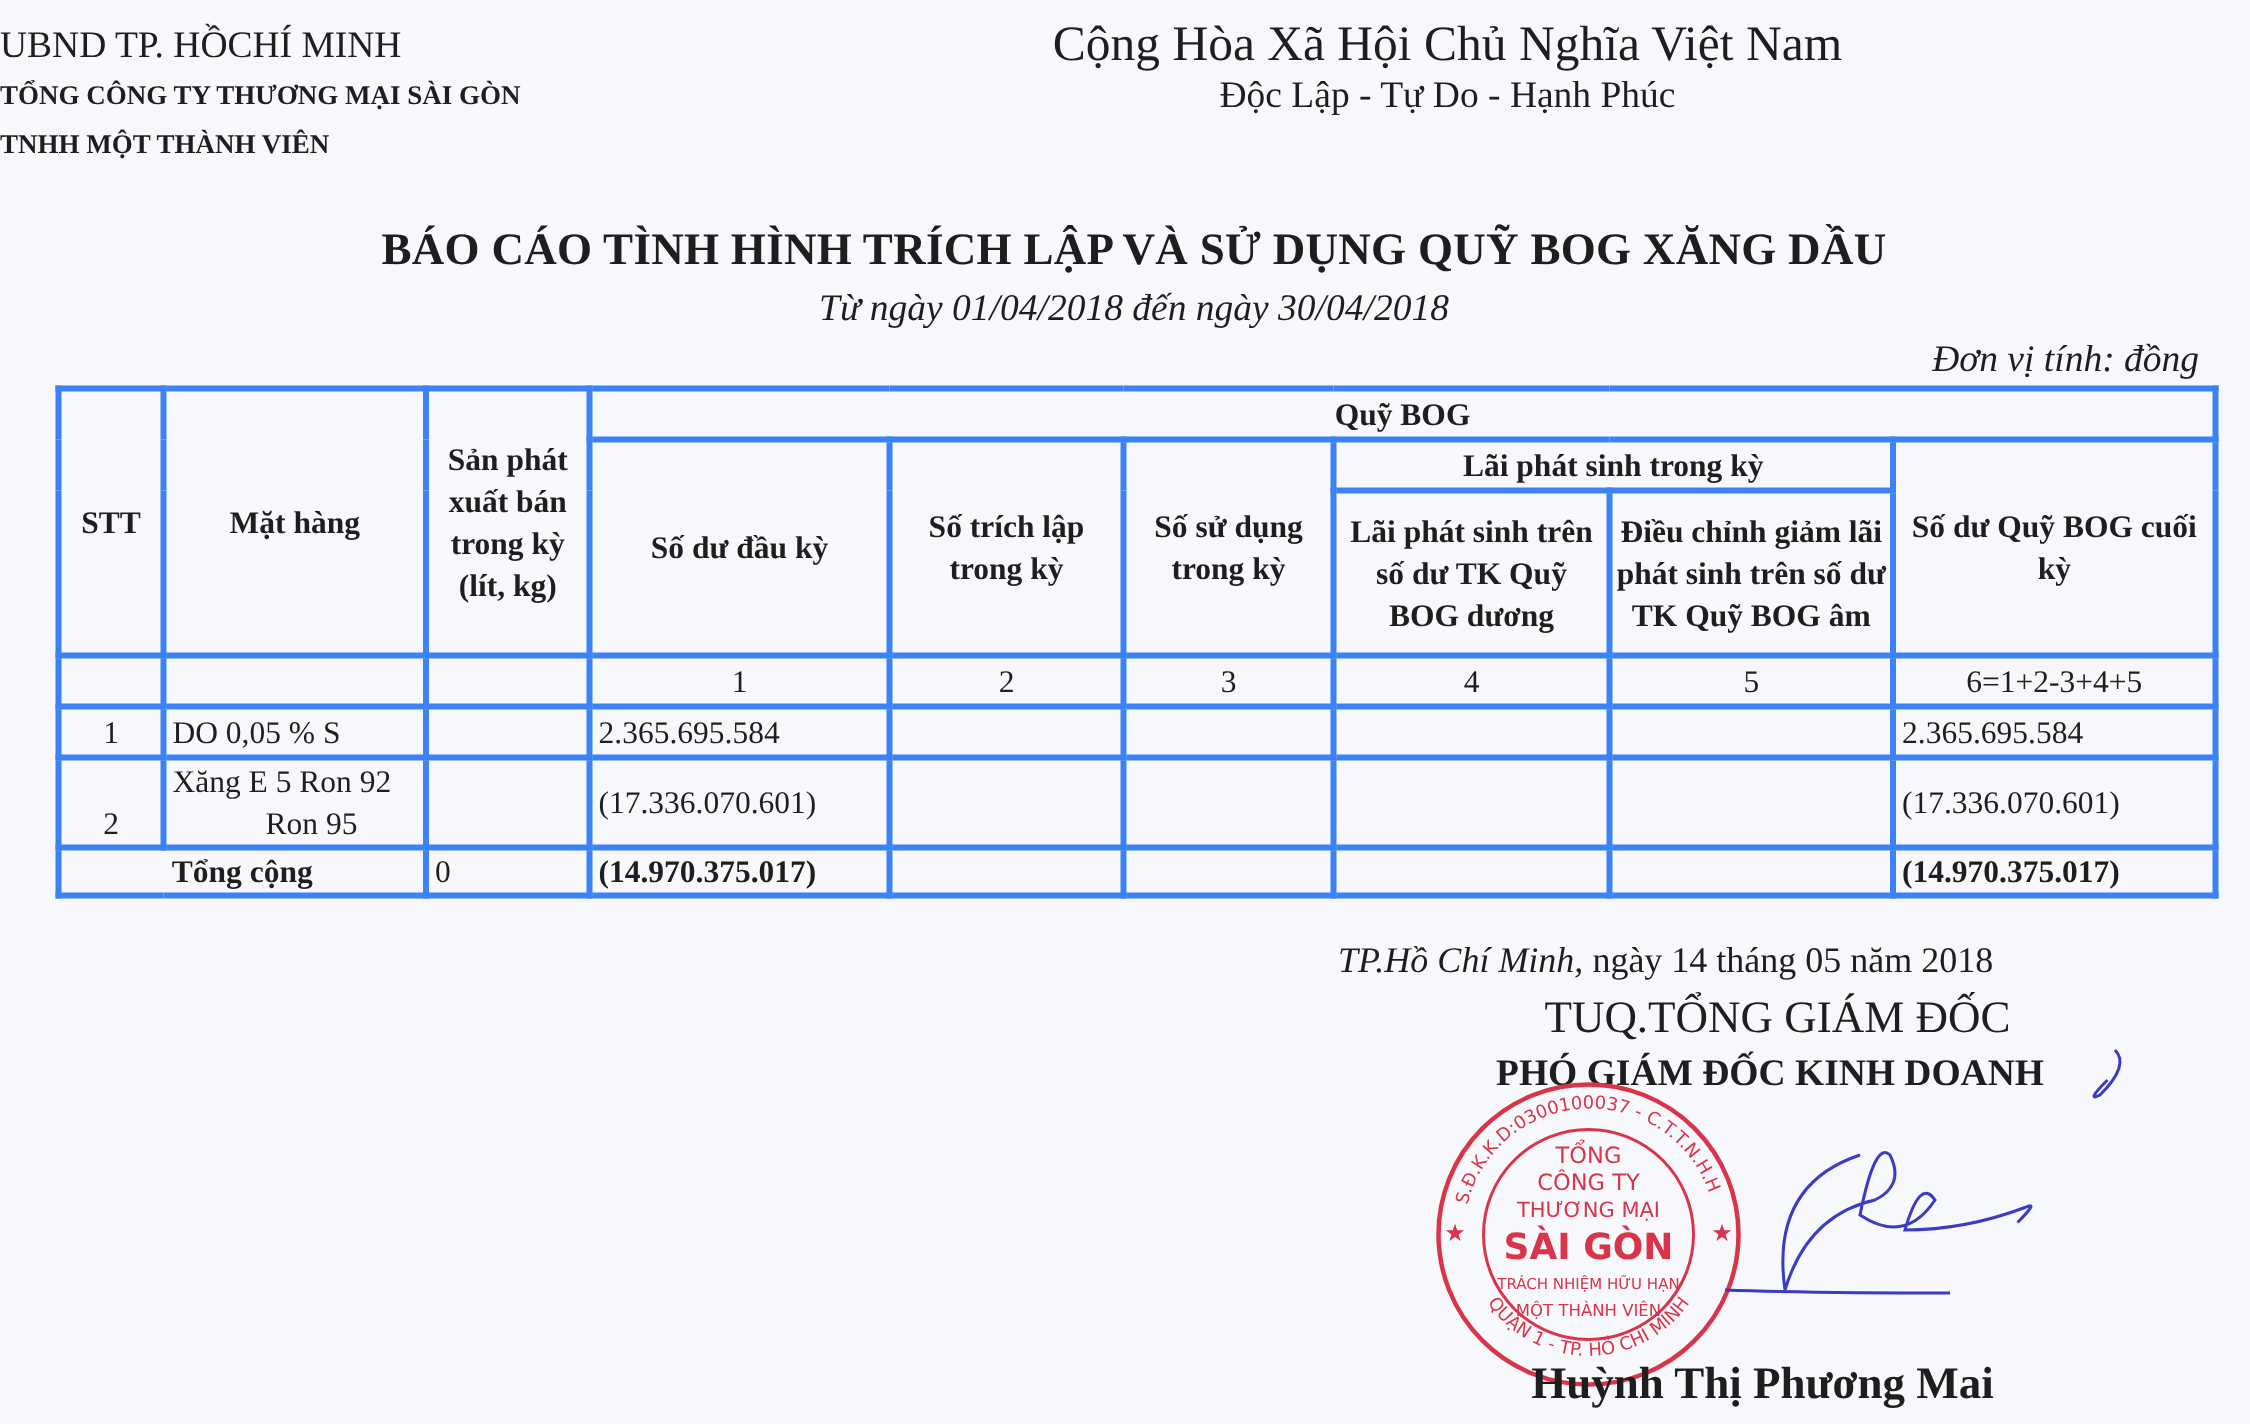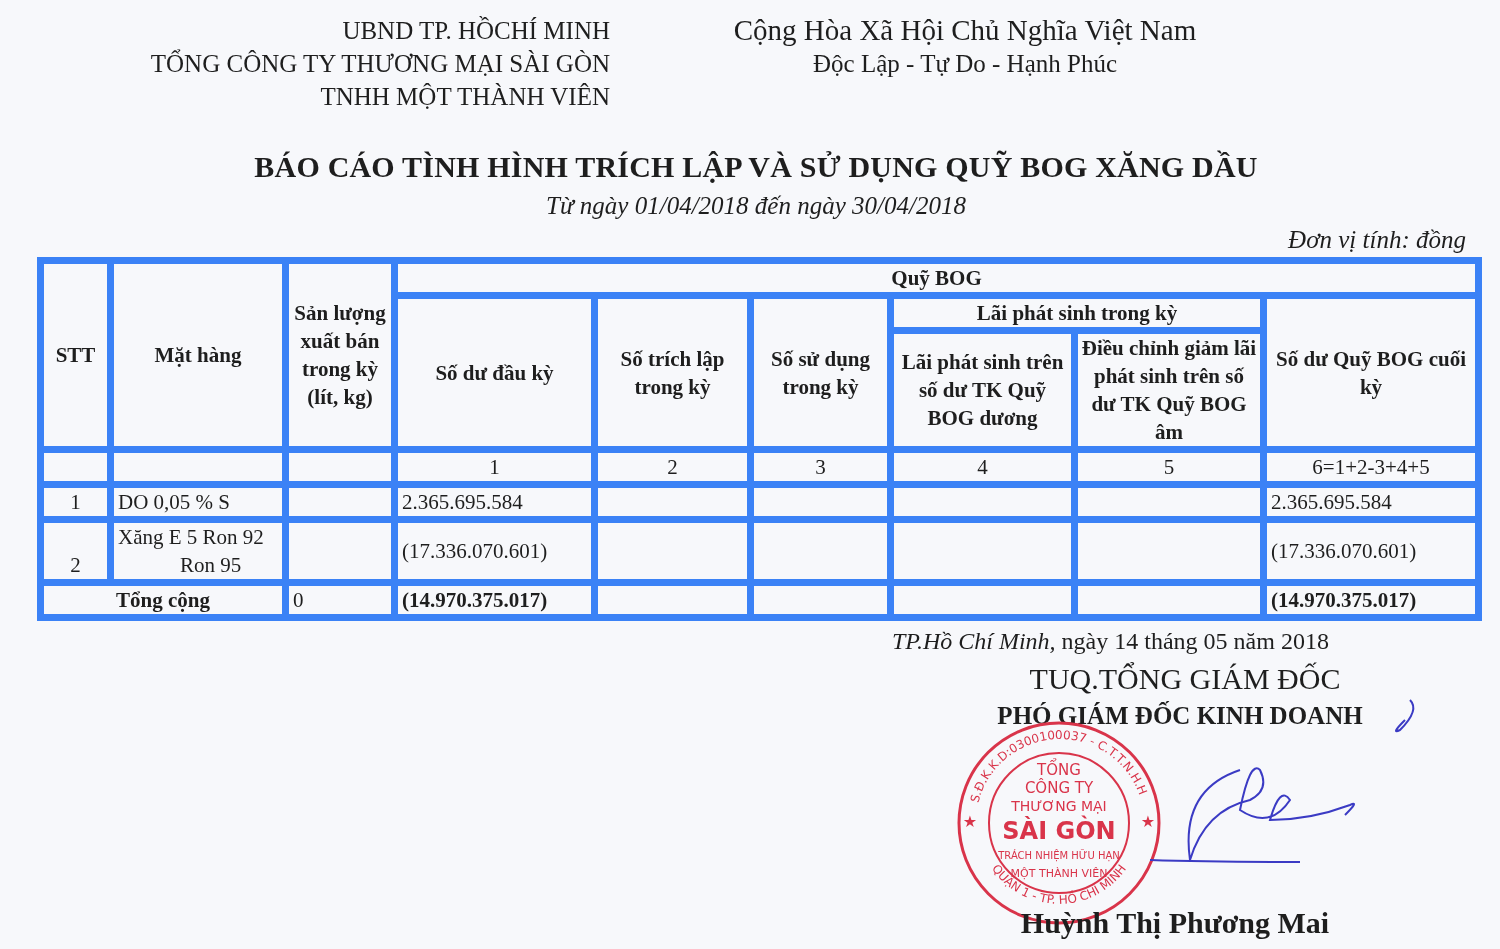--- a/index.html
+++ b/index.html
@@ -1,36 +1,36 @@
 <!DOCTYPE html>
 <html><head>
 <meta charset="utf-8">
 <style>
   html, body { margin:0; padding:0; }
   body {
     width:1500px; height:949px; background:#f7f8fb; position:relative; overflow:hidden;
     font-family:"Liberation Serif","DejaVu Serif",serif; color:#1e1e1e;
   }
   .abs { position:absolute; }
-  .hdr-left { left:0; width:610px; top:14px; text-align:right; }
+  .hdr-left { left:0; width:610px; top:14px; text-align:left; }
   .hdr-left .l1 { font-size:25px; line-height:33px; }
-  .hdr-left .l2, .hdr-left .l3 { font-size:25px; font-weight:normal; line-height:33px; }
+  .hdr-left .l2, .hdr-left .l3 { font-size:18px; font-weight:bold; line-height:33px; }
   .hdr-right { left:700px; width:530px; top:14px; text-align:center; }
-  .hdr-right .l1 { font-size:29px; line-height:33px; }
+  .hdr-right .l1 { font-size:33px; line-height:33px; }
   .hdr-right .l2 { font-size:25px; font-weight:normal; line-height:33px; }
   .title { left:0; width:1512px; top:150px; font-size:30px; font-weight:bold; text-align:center; letter-spacing:0.2px; }
   .subtitle { left:0; width:1512px; top:192px; font-size:25px; font-style:italic; text-align:center; }
   .unit { right:34px; top:226px; font-size:25px; font-style:italic; }
 
   table.rep {
     position:absolute; left:37px; top:257px; border-collapse:collapse;
     table-layout:fixed; width:1438px;
   }
   table.rep td {
-    border:7px solid #3b82f6; padding:0 4px; font-size:21px; line-height:28px; vertical-align:middle;
+    border:4px solid #3b82f6; padding:0 4px; font-size:21px; line-height:28px; vertical-align:middle;
   }
   .th { font-weight:bold; text-align:center; }
   .num { text-align:left; }
   .b { font-weight:bold;margin-left:41px; }
   .c { text-align:center; }
 
   .place { left:892px; top:628px; font-size:24px; }
   .place i { font-style:italic; }
   .sig1 { left:960px; width:450px; top:662px; font-size:30px; font-weight:normal; text-align:center; }
   .sig2 { left:950px; width:460px; top:702px; font-size:25px; font-weight:bold; text-align:center; }
@@ -64,21 +64,21 @@
     <col style="width:156px">
       <col style="width:140px">
       <col style="width:184px">
       <col style="width:189px">
       <col style="width:215px">
   </colgroup>
   <tbody>
       <tr style="height:34px">
     <td rowspan="3" class="th">STT</td>
     <td rowspan="3" class="th">Mặt hàng</td>
-    <td rowspan="3" class="th" style="padding:0 2px">Sản lượng xuất bán trong kỳ (lít, kg)</td>
+    <td rowspan="3" class="th" style="padding:0 2px">Sản phát xuất bán trong kỳ (lít, kg)</td>
     <td colspan="6" class="th">Quỹ BOG</td>
   </tr>
   <tr style="height:34px">
     <td rowspan="2" class="th">Số dư đầu kỳ</td>
     <td rowspan="2" class="th">Số trích lập trong kỳ</td>
     <td rowspan="2" class="th">Số sử dụng trong kỳ</td>
     <td colspan="2" class="th">Lãi phát sinh trong kỳ</td>
     <td rowspan="2" class="th">Số dư Quỹ BOG cuối kỳ</td>
   </tr>
   <tr style="height:110px">

